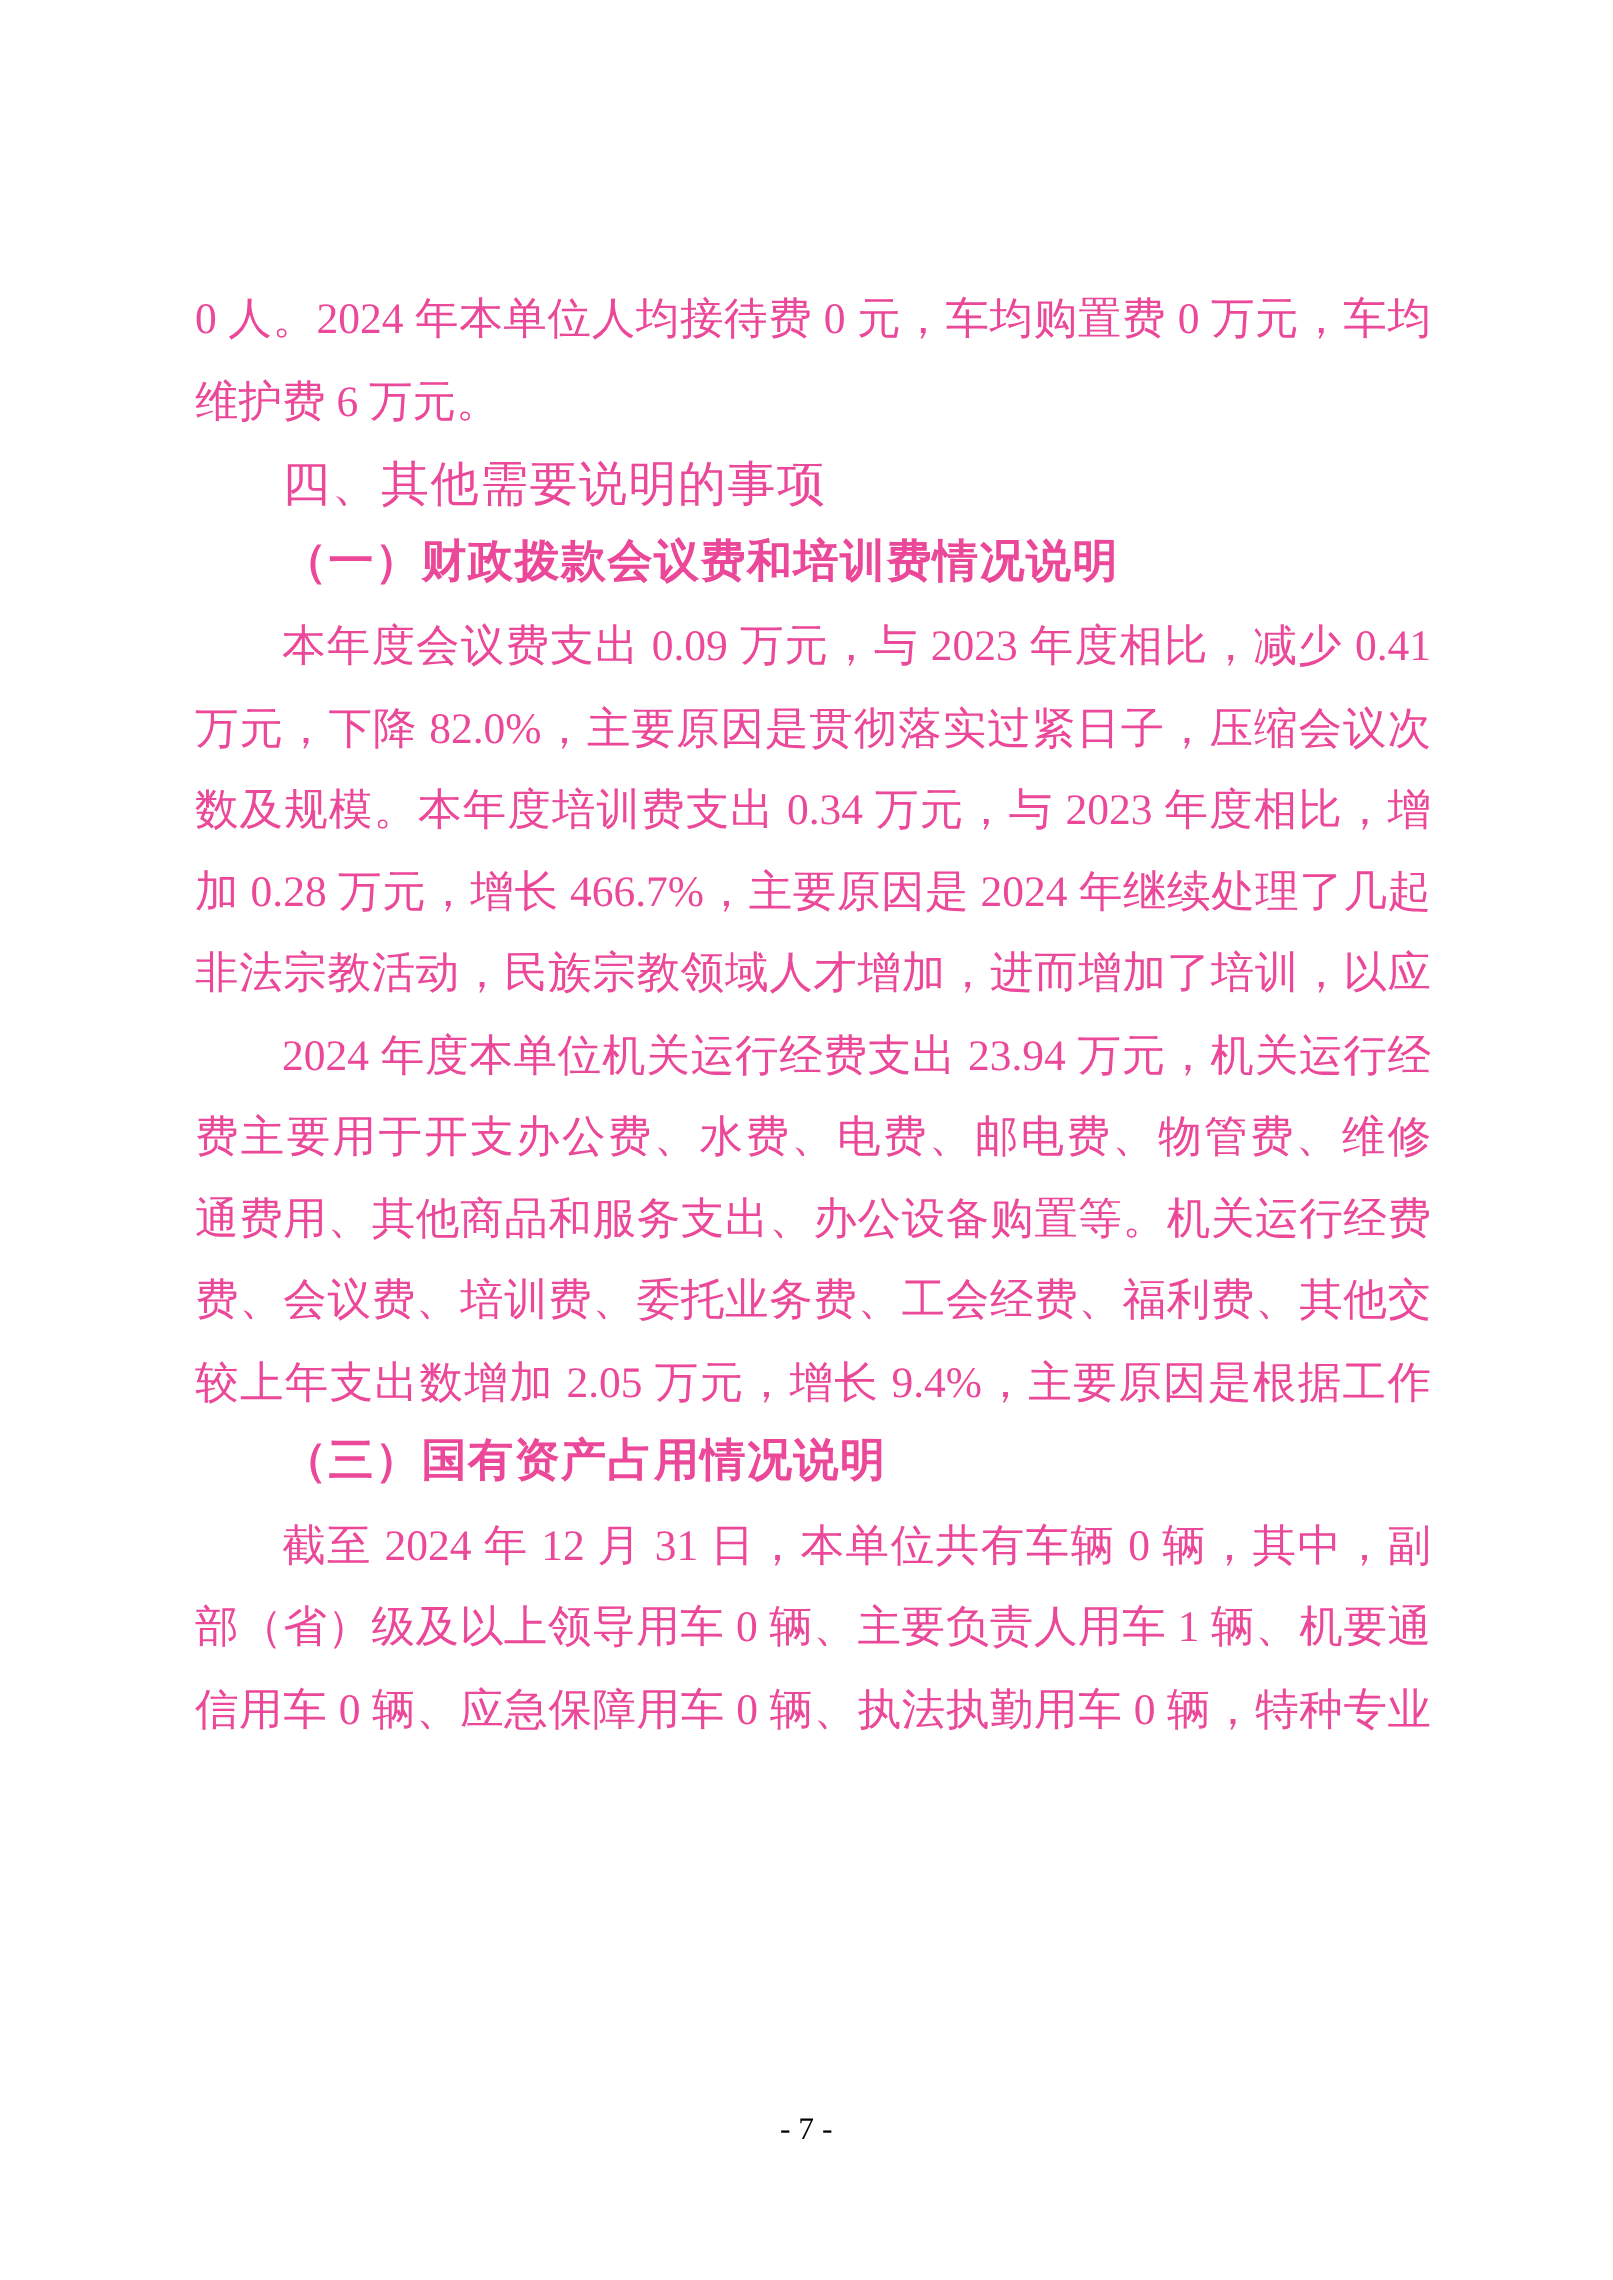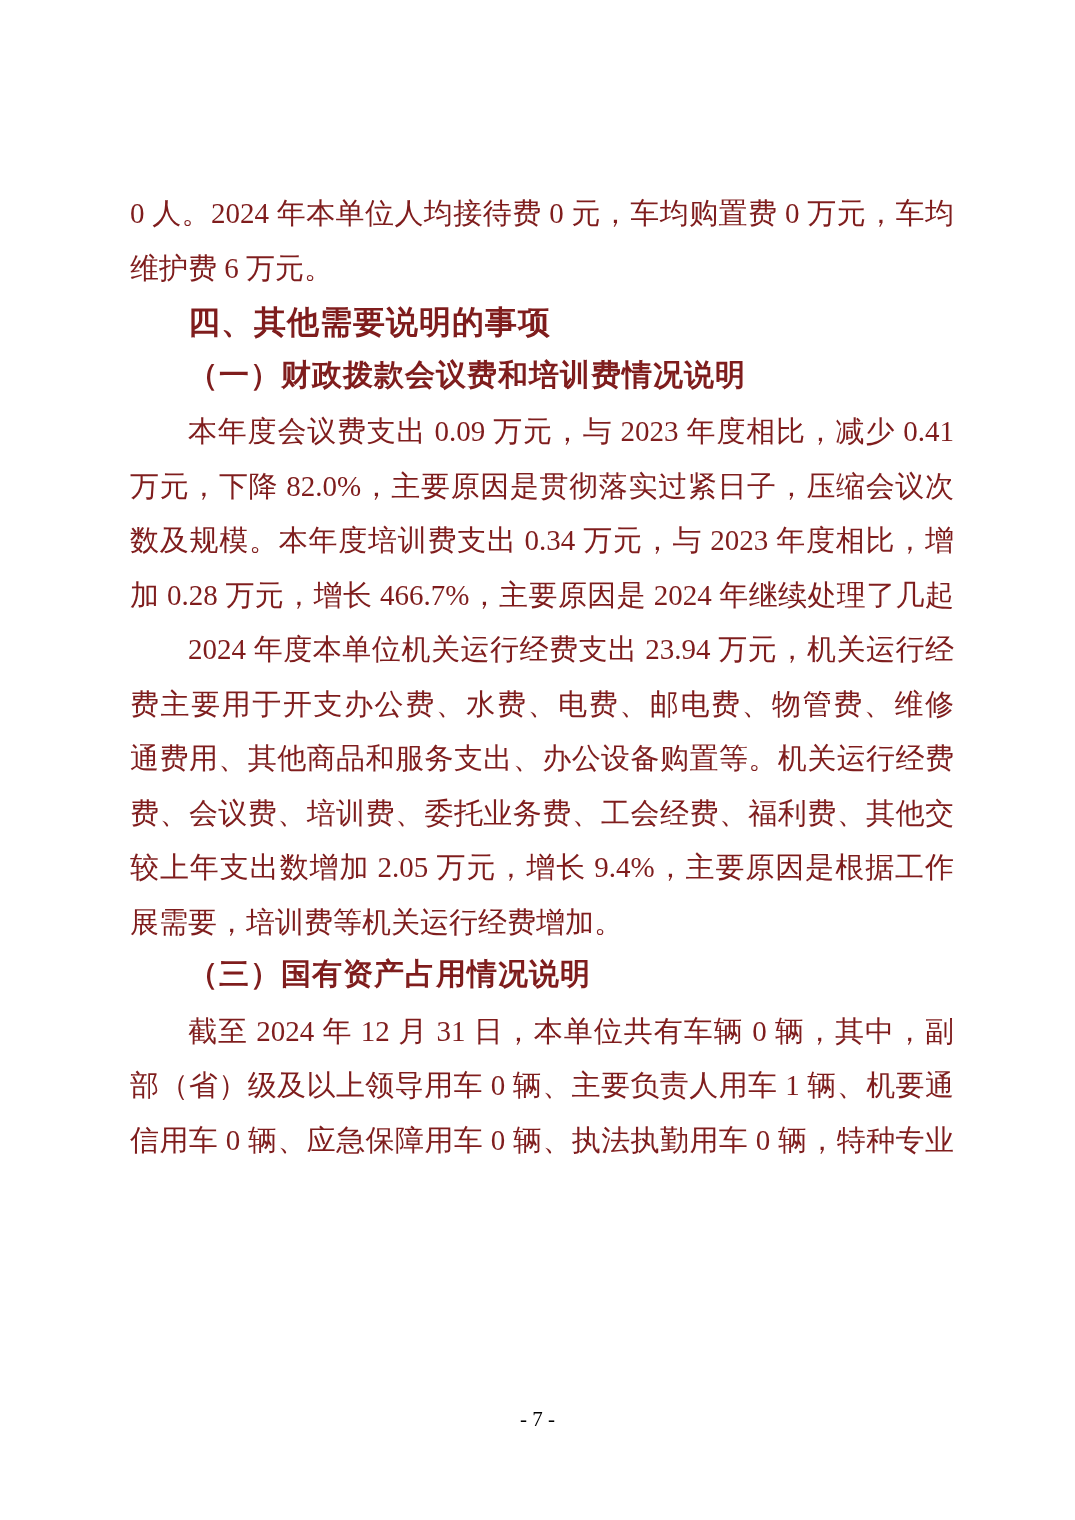--- a/index.html
+++ b/index.html
@@ -20,37 +20,37 @@
     position: absolute;
     left: 130px;
     top: 186px;
     width: 824px;
   }
   .line {
     height: 54.5px;
     line-height: 54.5px;
     font-family: "Liberation Serif", "DejaVu Serif", serif;
     font-size: 29px;
-    color: #7f1d1d;
+    color: #ec4899;
     text-align: left;
     overflow: hidden;
     white-space: nowrap;
   }
   .line.fill {
     white-space: normal;
     text-align: justify;
     text-align-last: justify;
     text-justify: inter-word;
   }
   .line.indent {
     text-indent: 58px;
   }
   .line.h1 {
     font-family: "Liberation Sans", "DejaVu Sans", sans-serif;
-    font-weight: 700;
+    font-weight: 400;
     font-size: 32px;
     letter-spacing: 1px;
   }
   .line.h2 {
     font-family: Liberation Mono, monospace;
     font-weight: 700;
     font-size: 30px;
     letter-spacing: 1px;
   }
   .footer {
@@ -71,25 +71,25 @@
 <div class="page">
   <div class="content">
     <div class="line fill">0 人。2024 年本单位人均接待费 0 元，车均购置费 0 万元，车均</div>
     <div class="line">维护费 6 万元。</div>
     <div class="line h1 indent">四、其他需要说明的事项</div>
     <div class="line h2 indent">（一）财政拨款会议费和培训费情况说明</div>
     <div class="line fill indent">本年度会议费支出 0.09 万元，与 2023 年度相比，减少 0.41</div>
     <div class="line fill">万元，下降 82.0%，主要原因是贯彻落实过紧日子，压缩会议次</div>
     <div class="line fill">数及规模。本年度培训费支出 0.34 万元，与 2023 年度相比，增</div>
     <div class="line fill">加 0.28 万元，增长 466.7%，主要原因是 2024 年继续处理了几起</div>
+    <div class="line fill">非法宗教活动，民族宗教领域人才增加，进而增加了培训，以应</div>
     <div class="line fill indent">2024 年度本单位机关运行经费支出 23.94 万元，机关运行经</div>
     <div class="line fill">费主要用于开支办公费、水费、电费、邮电费、物管费、维修（护）</div>
     <div class="line fill">通费用、其他商品和服务支出、办公设备购置等。机关运行经费</div>
     <div class="line fill">费、会议费、培训费、委托业务费、工会经费、福利费、其他交</div>
     <div class="line fill">较上年支出数增加 2.05 万元，增长 9.4%，主要原因是根据工作开</div>
-    <div class="line">展需要，培训费等机关运行经费增加。</div>
     <div class="line h2 indent">（三）国有资产占用情况说明</div>
     <div class="line fill indent">截至 2024 年 12 月 31 日，本单位共有车辆 0 辆，其中，副</div>
     <div class="line fill">部（省）级及以上领导用车 0 辆、主要负责人用车 1 辆、机要通</div>
     <div class="line fill">信用车 0 辆、应急保障用车 0 辆、执法执勤用车 0 辆，特种专业</div>
   </div>
   <div class="footer">- 7 -</div>
 </div>
 
 </body></html>

